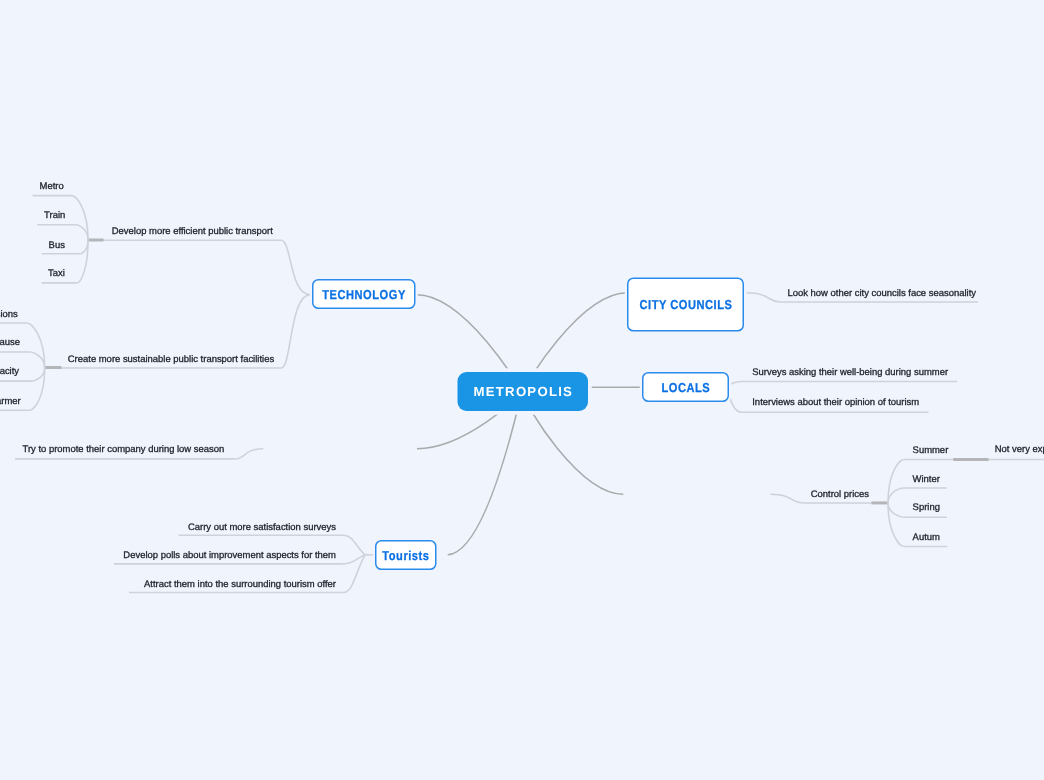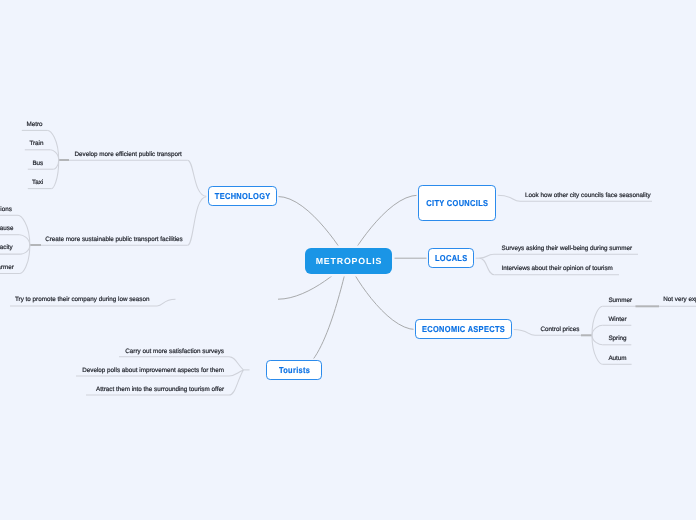--- a/index.html
+++ b/index.html
@@ -93,31 +93,28 @@
       </g>
   </svg>
 
   <div class="node root" style="left:305px;top:248px;width:87px;height:26px;">
       <span>METROPOLIS</span>
     </div>
 
   <div class="node branch" style="left:208px;top:186px;width:69px;height:20px;">
       <span>TECHNOLOGY</span>
     </div>
-  <div class="node branch" style="left:250px;top:360px;width:56px;height:20px;margin-left:16px;">
+  <div class="node branch" style="left:250px;top:360px;width:41px;height:20px;">
       <span>Tourists</span>
     </div>
   <div class="node branch" style="left:418px;top:185px;width:78px;height:36px;">
       <span>CITY COUNCILS</span>
     </div>
-  <div class="node branch" style="left:428px;top:248px;width:46px;height:20px;">
+  <div class="node branch" style="left:428px;top:248px;width:58px;height:20px;">
       <span>LOCALS</span>
-    </div>
-  <div class="node branch" style="left:415px;top:319px;width:97px;height:20px;">
-      <span>ECONOMIC ASPECTS</span>
     </div>
 
   <div id="leafLayer">
       <div class="leaf" style="top: 151.5px; left: 74.5px;">Develop more efficient public transport</div>
       <div class="leaf" style="top: 236.6px; left: 45.2px;">Create more sustainable public transport facilities</div>
       <div class="leaf" style="top: 121.7px; left: 26.4px;">Metro</div>
       <div class="leaf" style="top: 141.1px; left: 29.4px;">Train</div>
       <div class="leaf" style="top: 160.5px; left: 32.4px;">Bus</div>
       <div class="leaf" style="top: 179.9px; left: 32px;">Taxi</div>
       <div class="leaf" style="top: 206.6px; right: 684.2px;">Reduce pollutant emissions</div>

